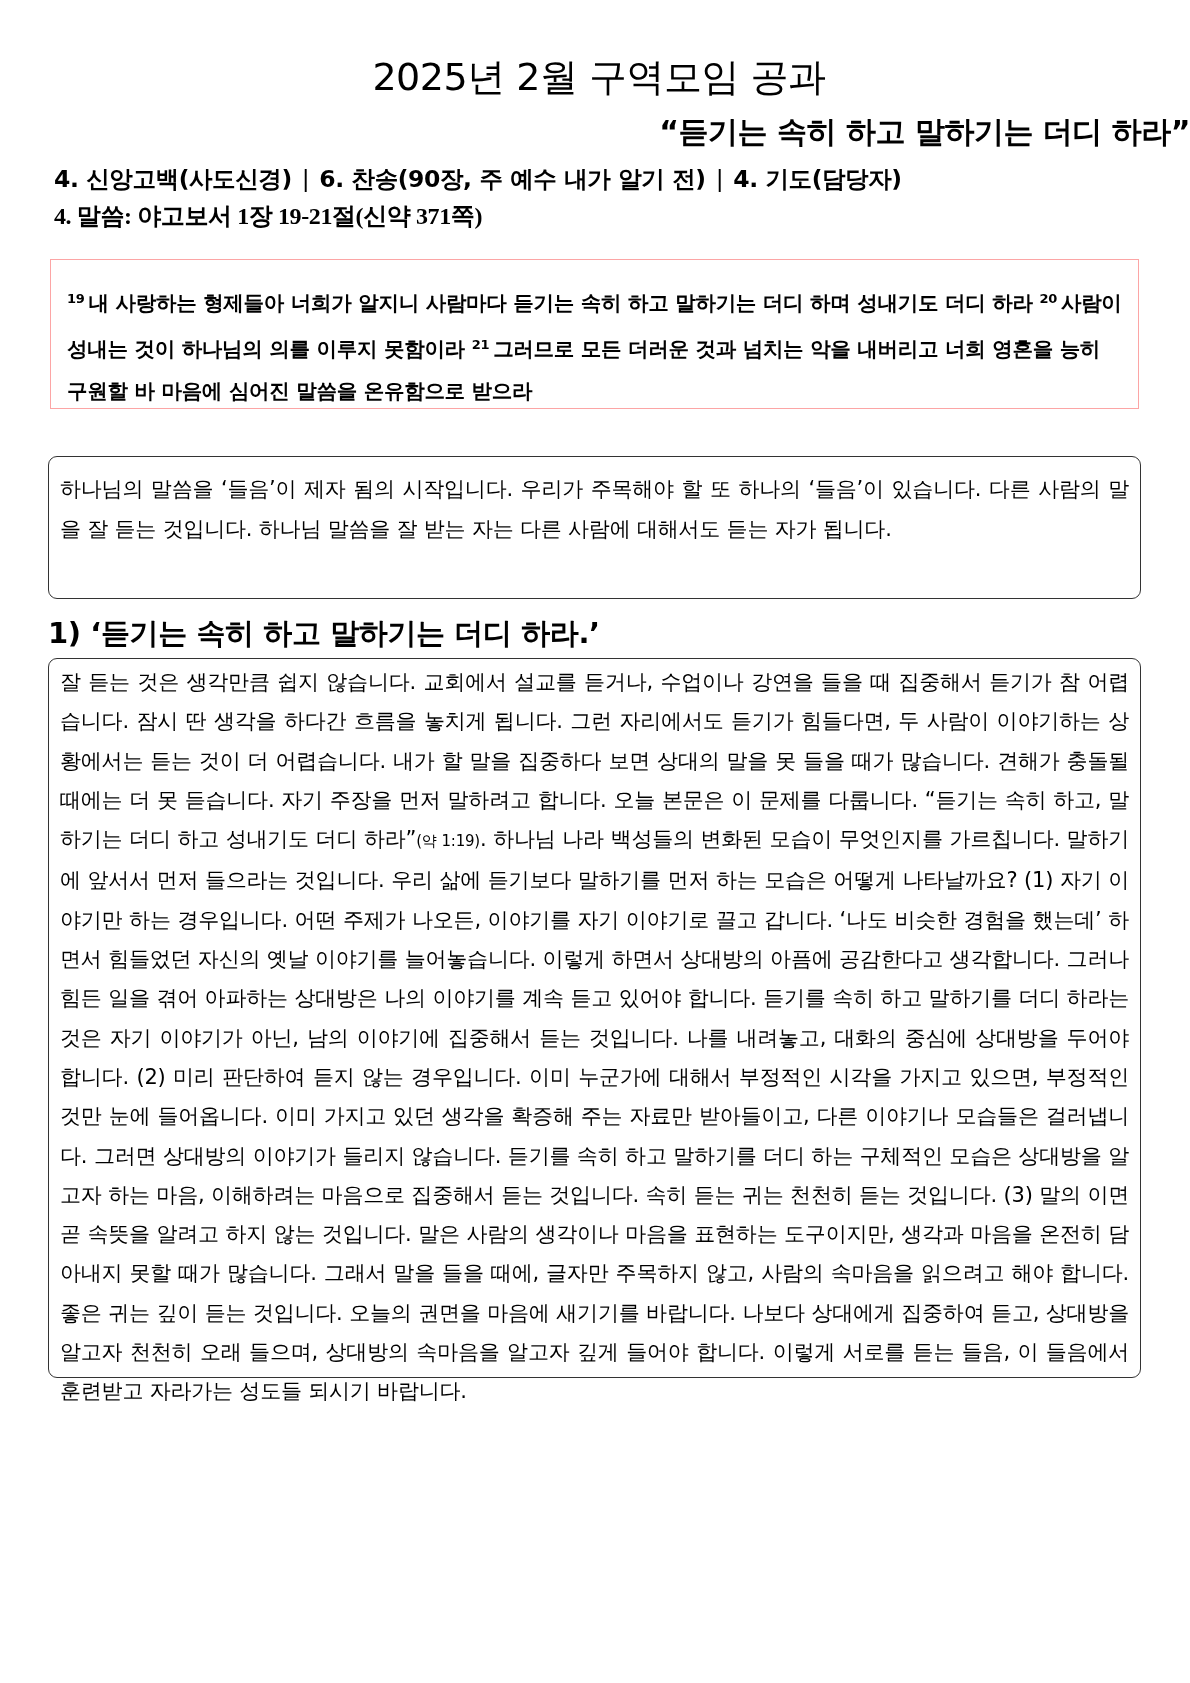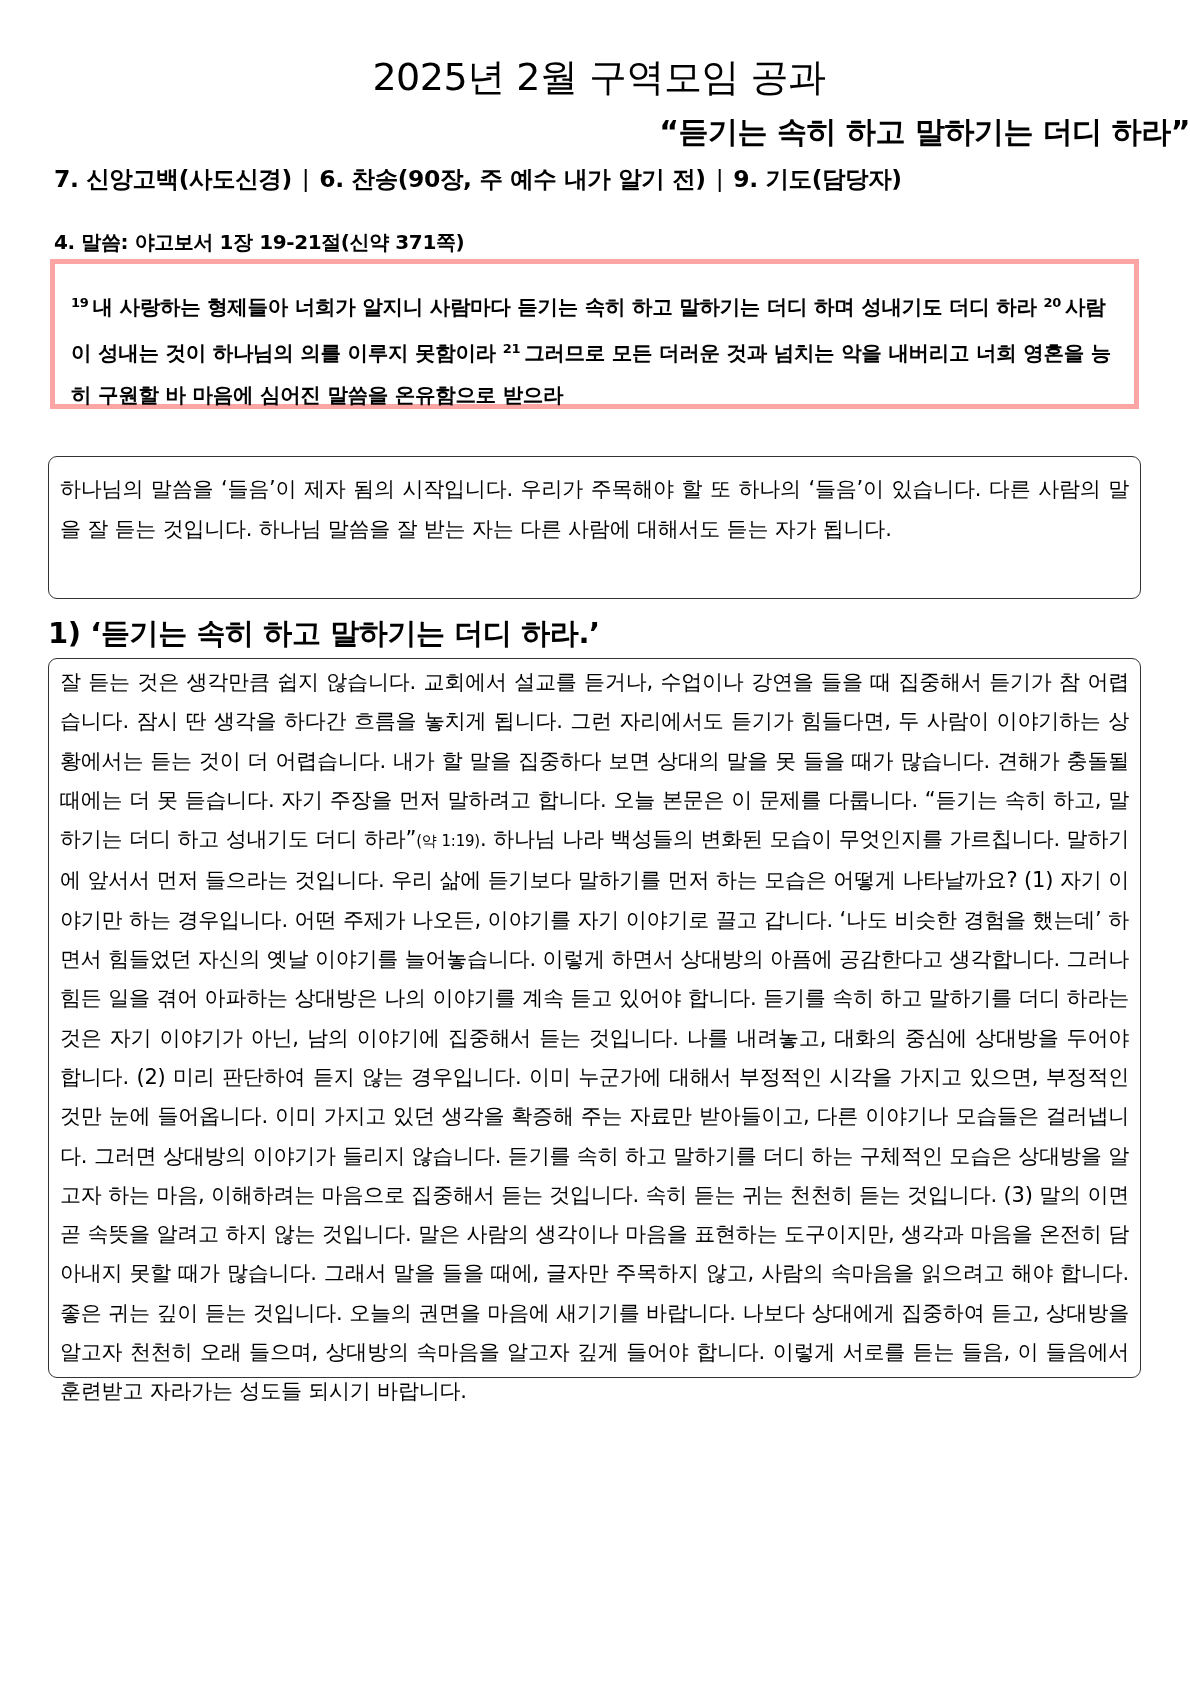--- a/index.html
+++ b/index.html
@@ -15,26 +15,26 @@
   .subtitle {
     position: absolute; left: 0; top: 112px; width: 1190px; text-align: right;
     font-size: 30px; font-weight: bold; letter-spacing: -0.5px;
   }
   .order-line {
     position: absolute; left: 54px; top: 163px; font-size: 23.5px; font-weight: bold;
     letter-spacing: -0.4px; white-space: nowrap;
   }
   .order-line .sep { display: inline-block; margin: 0 10px; font-weight: normal; }
   .word-line {
-    position: absolute; left: 54px; top: 229px; font-size: 20px; font-weight: bold;
-    letter-spacing: -0.4px; white-space: nowrap;
+    position: absolute; left: 54px; top: 200px; font-size: 24px; font-weight: bold;
+    letter-spacing: -0.4px; white-space: nowrap; font-family: Liberation Serif, serif;
   }
   .scripture-box {
     position: absolute; left: 50px; top: 259px; width: 1089px; height: 150px;
-    border: 5px solid #fca5a5; box-sizing: border-box;
+    border: 1px solid #fca5a5; box-sizing: border-box;
     padding: 18px 16px 0 16px;
     font-size: 20.5px; font-weight: bold; line-height: 42px; letter-spacing: -0.3px;
   }
   .scripture-box sup { font-size: 13px; font-weight: bold; vertical-align: 7px; margin-right: 4px; }
   .intro-box {
     position: absolute; left: 48px; top: 456px; width: 1093px; height: 143px;
     border: 1px solid #333; border-radius: 9px; box-sizing: border-box;
     padding: 12px 11px 0 11px;
     font-size: 21px; line-height: 40px; letter-spacing: -0.2px; text-align: justify;
   }
@@ -51,21 +51,21 @@
   .cite { font-size: 15px; }
   .para { margin: 0; }
 </style>
 </head>
 <body>
 
 <div class="title">2025년 2월 구역모임 공과</div>
 <div class="subtitle">“듣기는 속히 하고 말하기는 더디 하라”</div>
 
 <div class="order-line">
-  <span>7. 신앙고백(사도신경)</span><span class="sep">|</span><span>6. 찬송(90장, 주 예수 내가 알기 전)</span><span class="sep">|</span><span>9. 기도(담당자)</span>
+  <span>4. 신앙고백(사도신경)</span><span class="sep">|</span><span>6. 찬송(90장, 주 예수 내가 알기 전)</span><span class="sep">|</span><span>4. 기도(담당자)</span>
 </div>
 
 <div class="word-line">4. 말씀: 야고보서 1장 19-21절(신약 371쪽)</div>
 
 <div class="scripture-box">
   <sup>19</sup><span>내 사랑하는 형제들아 너희가 알지니 사람마다 듣기는 속히 하고 말하기는 더디 하며 성내기도 더디 하라</span>
   <sup>20</sup><span>사람이 성내는 것이 하나님의 의를 이루지 못함이라</span>
   <sup>21</sup><span>그러므로 모든 더러운 것과 넘치는 악을 내버리고 너희 영혼을 능히 구원할 바 마음에 심어진 말씀을 온유함으로 받으라</span>
 </div>
 

